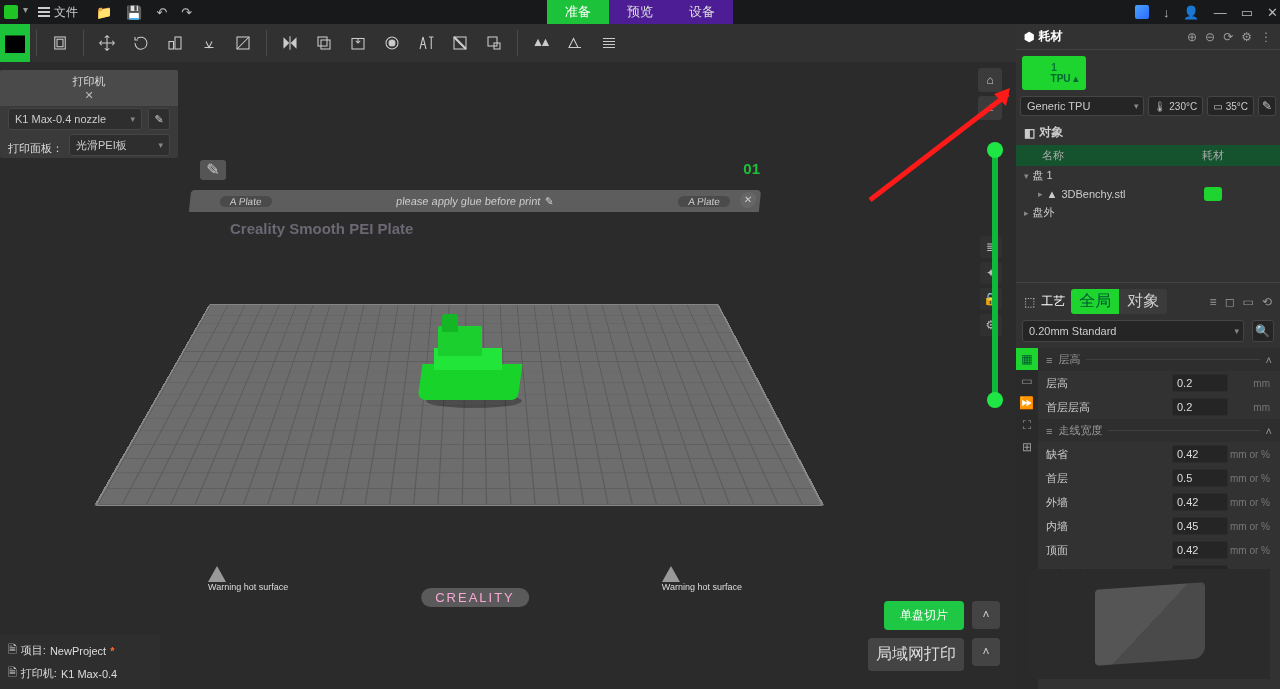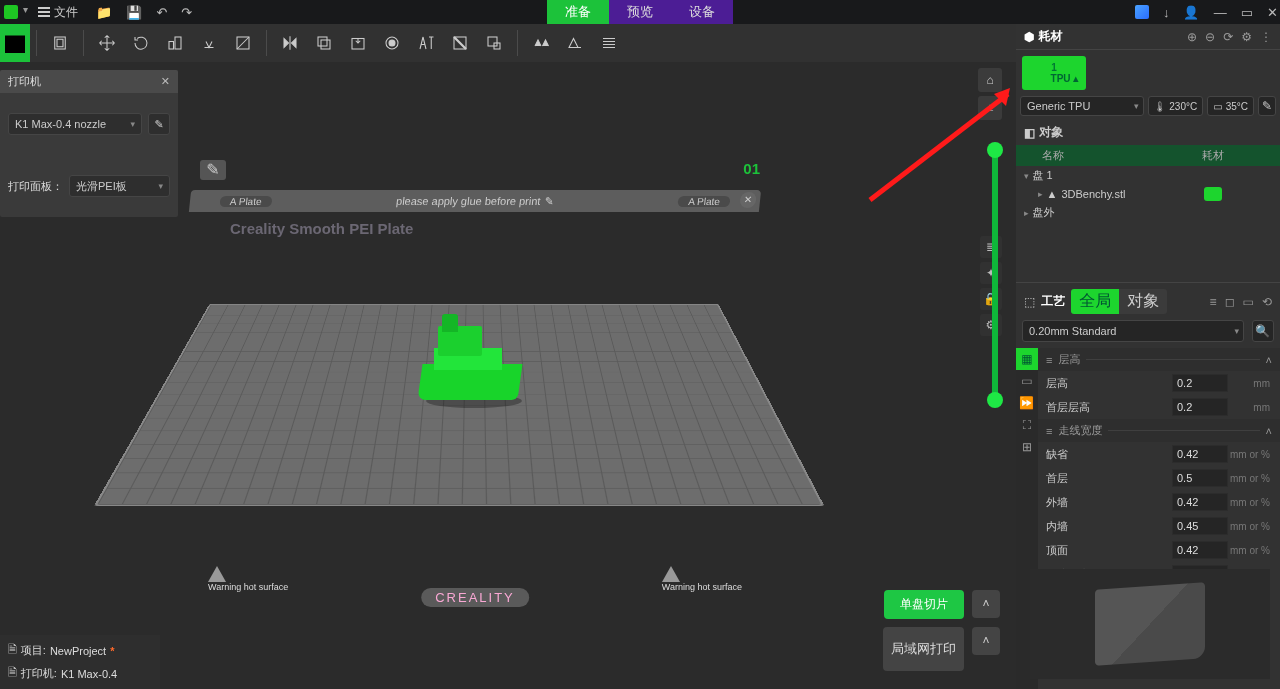--- a/index.html
+++ b/index.html
@@ -22,23 +22,23 @@
 
 
 .toolbar{height:38px;background:#313131;display:flex;align-items:center;padding-left:0;}
 .tool-tab{width:30px;height:38px;background:#1cc23a;display:flex;align-items:center;justify-content:center;}
 .tool-sep{width:1px;height:26px;background:#4b4b4b;margin:0 6px;}
 .tool-btn{width:28px;height:28px;margin:0 3px;display:flex;align-items:center;justify-content:center;color:#ccc;cursor:pointer;font-size:14px;border-radius:2px;}
 .tool-btn svg{width:18px;height:18px;stroke:#ccc;fill:none;stroke-width:1.4;}
 
 
 .left-panel{position:absolute;left:0;top:70px;width:178px;background:#3a3a3a;font-size:11px;color:#ddd;border-radius:2px;overflow:hidden;}
-.lp-head{background:#4a4a4a;padding:4px 8px;display:flex;justify-content:space-between;align-items:center;font-size:11px;}
+.lp-head{background:#4a4a4a;padding:4px 8px;display:flex;justify-content:space-between;align-items:center;font-size:11px;flex-direction:column;}
 .lp-head .x{color:#bbb;cursor:pointer;}
-.lp-row{padding:20px 8px;display:flex;align-items:center;gap:6px;}
+.lp-row{padding:2px 8px;display:flex;align-items:flex-end;gap:6px;}
 .lp-select{flex:1;background:#2e2e2e;border:1px solid #454545;border-radius:3px;height:22px;display:flex;align-items:center;padding:0 6px;font-size:11px;color:#ccc;cursor:pointer;position:relative;}
 .lp-select::after{content:"▾";position:absolute;right:6px;color:#888;font-size:9px;}
 .lp-sq{width:22px;height:22px;background:#2e2e2e;border:1px solid #454545;border-radius:3px;color:#ccc;display:flex;align-items:center;justify-content:center;cursor:pointer;}
 .status-bar{position:absolute;left:0;bottom:0;width:160px;background:#2e2e2e;font-size:11px;color:#ddd;padding:4px 8px;}
 .status-bar .row{padding:2px 0;display:flex;align-items:center;gap:4px;}
 .mod-dot{color:#ff6a2b;font-weight:bold;}
 
 
 .plate-wrap{position:absolute;left:190px;top:190px;width:570px;height:420px;perspective:800px;}
 .plate-label{position:absolute;top:-30px;right:0;font-size:15px;font-weight:bold;color:#1cc23a;}
@@ -80,21 +80,21 @@
 .obj-cols{display:flex;font-size:11px;color:#aaa;background:#14532d;padding:3px 8px;}
 .obj-cols .c1{flex:1;margin-left:18px;}
 .obj-cols .c2{width:70px;}
 .obj-tree{font-size:11px;}
 .obj-tree .node{padding:2px 8px;display:flex;align-items:center;gap:4px;}
 .obj-tree .node.child{padding-left:22px;}
 .obj-tree .chev{color:#888;font-size:9px;cursor:pointer;}
 .obj-tree .chip{width:18px;height:14px;background:#1dd52e;border-radius:3px;margin-left:auto;margin-right:50px;}
 
 .proc-head{display:flex;align-items:center;gap:6px;padding:6px 8px;border-top:1px solid #444;}
-.proc-head .ttl{font-weight:bold;flex:0 0 auto;color:#fff;}
+.proc-head .ttl{font-weight:normal;flex:0 0 auto;color:#fff;}
 .proc-head .tab-g{display:flex;font-size:16px;border-radius:3px;overflow:hidden;align-items:center;}
 .proc-head .tab-g span{padding:2px 8px;background:#3b3b3b;cursor:pointer;}
 .proc-head .tab-g span.act{background:#1dd52e;color:#053;}
 .proc-head .ricons{margin-left:auto;display:flex;gap:8px;color:#999;}
 .proc-head .ricons span{cursor:pointer;}
 .profile-row{display:flex;padding:0 6px 6px 6px;gap:8px;}
 .profile-sel{flex:1;height:22px;background:#252525;border:1px solid #454545;border-radius:3px;color:#ccc;font-size:11px;display:flex;align-items:center;padding:0 6px;cursor:pointer;position:relative;}
 .profile-sel::after{content:"▾";position:absolute;right:4px;color:#888;font-size:9px;}
 .profile-search{width:22px;height:22px;background:#252525;border:1px solid #454545;border-radius:3px;text-align:center;line-height:20px;color:#ccc;cursor:pointer;}
 
@@ -108,21 +108,21 @@
 .settings-list .grp .ar{cursor:pointer;}
 .settings-list .prm{display:flex;align-items:center;padding:3px 8px;}
 .settings-list .prm .lbl{flex:1;color:#ccc;}
 .settings-list .prm .inp{width:56px;height:18px;background:#252525;border:1px solid #2c2c2c;color:#ddd;font-size:11px;padding:0 4px;text-align:left;}
 .settings-list .prm .unit{width:44px;color:#777;font-size:10px;text-align:right;padding-right:2px;}
 
 
 .slice-bar{position:absolute;right:280px;bottom:18px;display:flex;flex-direction:column;gap:8px;align-items:flex-end;}
 .slice-row{display:flex;gap:8px;}
 .btn-green{background:#1ec744;color:#fff;border:none;border-radius:4px;padding:6px 16px;font-size:12px;cursor:pointer;}
-.btn-gray{background:#444;color:#ddd;border:none;border-radius:4px;padding:13px 8px;font-size:13px;cursor:pointer;}
+.btn-gray{background:#444;color:#ddd;border:none;border-radius:4px;padding:6px 8px;font-size:16px;cursor:pointer;}
 .btn-up{width:28px;height:28px;background:#444;color:#ccc;border:none;border-radius:4px;font-size:12px;cursor:pointer;}
 
 
 .preview-cube{position:absolute;right:10px;bottom:10px;width:240px;height:110px;background:#2b2b2b;display:flex;align-items:center;justify-content:center;}
 .preview-cube .cube{width:110px;height:76px;background:linear-gradient(135deg,#555 0 50%,#4a4a4a 50% 100%);transform:skewY(-4deg);border-radius:4px 4px 12px 4px;}
 
 
 .vslider{position:absolute;right:282px;top:150px;width:6px;height:250px;background:#0fb73a;border-radius:3px;}
 .vslider::before,.vslider::after{content:"";position:absolute;left:-5px;width:16px;height:16px;background:#1ee745;border-radius:50%;}
 .vslider::before{top:-8px;}

